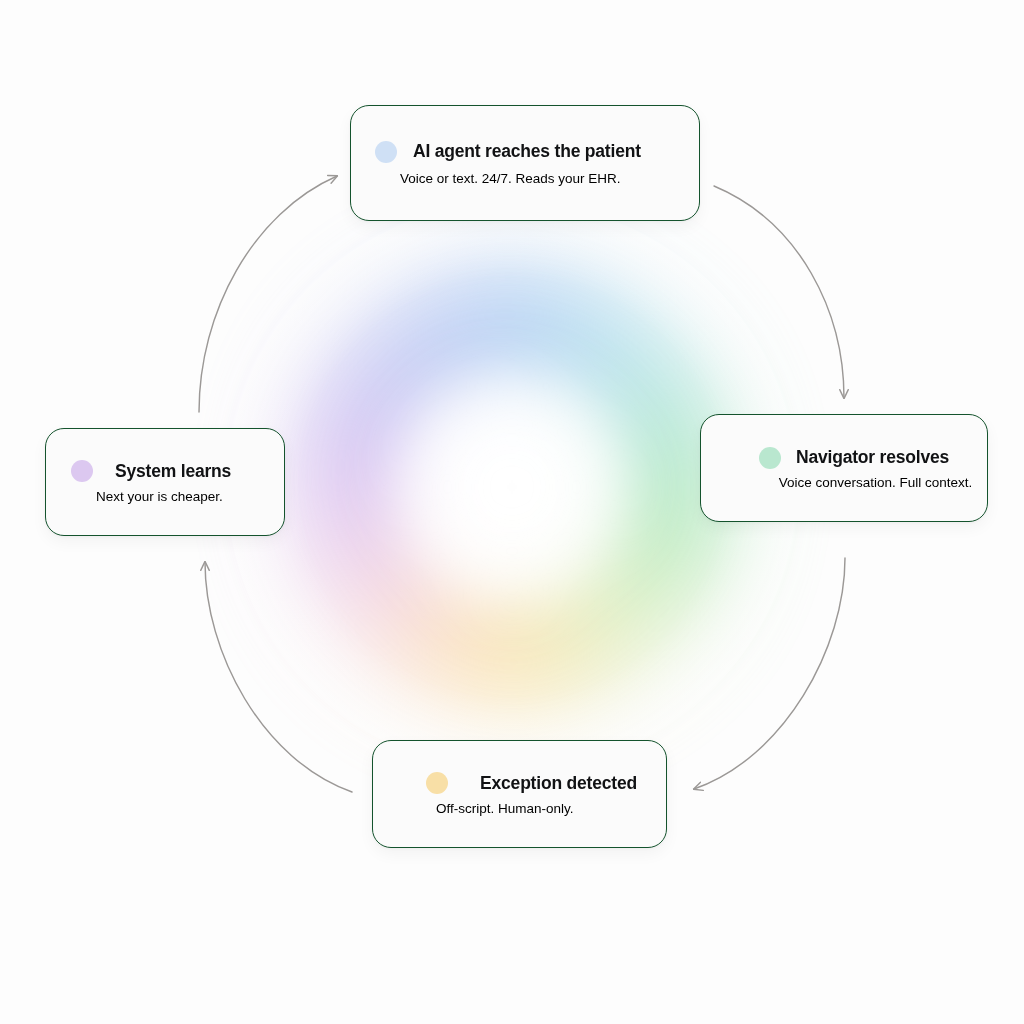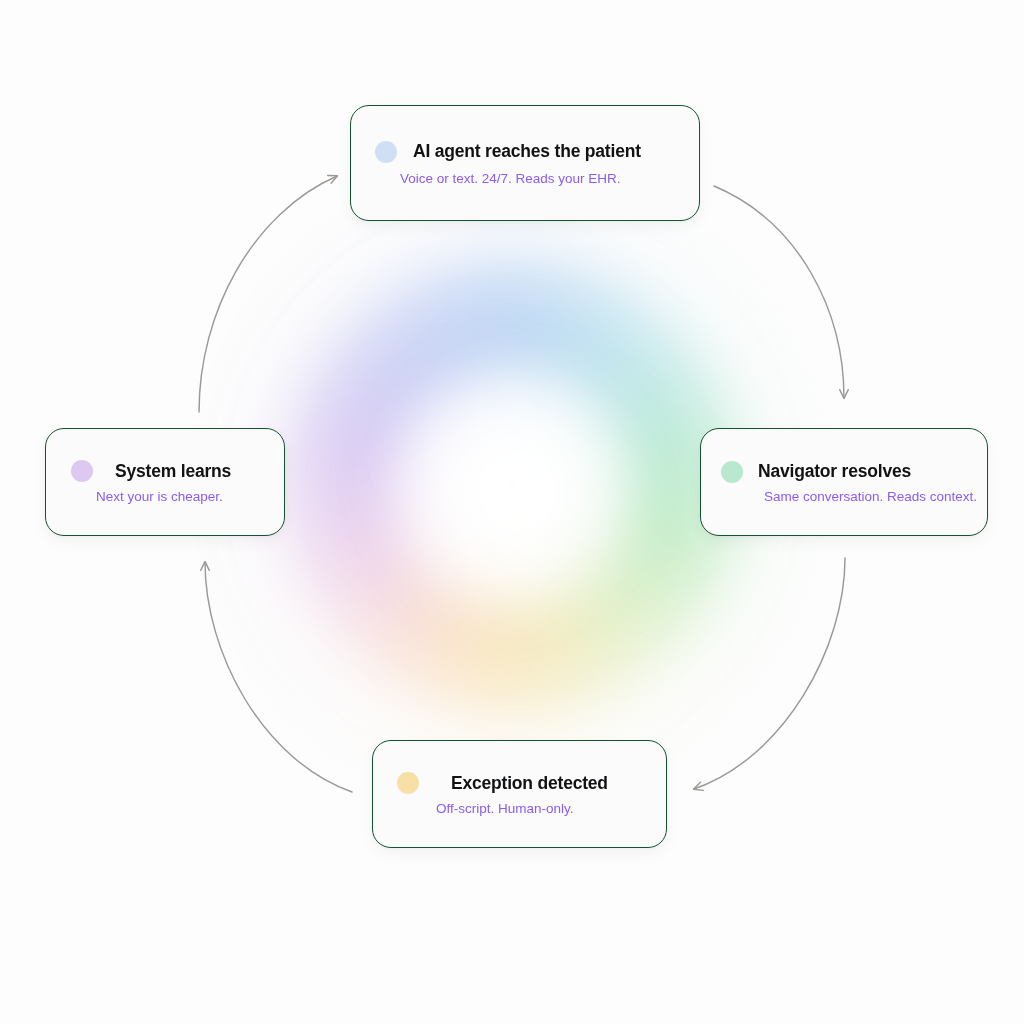--- a/index.html
+++ b/index.html
@@ -116,55 +116,56 @@
   }
   .card-title {
     font-size: 17.5px;
     font-weight: bold;
     color: #111214;
     letter-spacing: -0.2px;
     white-space: nowrap;
   }
   .card-sub {
     font-size: 13.5px;
-    color: #8b5cf6;
+    color: #000000;
     white-space: nowrap;
   }
 
   
   #card-top {
     left: 350px;
     top: 105px;
     width: 350px;
     height: 116px;
     padding: 0 0 0 24px;
   }
   #card-top .card-head { gap: 16px; }
   #card-top .card-sub { margin: 8px 0 0 0px; padding-left: 25px; }
 
   
   #card-right {
     left: 700px;
-    top: 428px;
+    top: 414px;
     width: 288px;
     height: 108px;
     padding: 0 0 0 20px;
+    align-items: center;
   }
   #card-right .card-head { gap: 15px; }
   #card-right .card-sub { margin: 6px 0 0 0; padding-left: 43px; }
 
   
   #card-bottom {
     left: 372px;
     top: 740px;
     width: 295px;
     height: 108px;
     padding: 0 0 0 24px;
   }
-  #card-bottom .card-head { gap: 32px; }
+  #card-bottom .card-head { gap: 32px; justify-content: center; }
   #card-bottom .card-sub { margin: 7px 0 0 0; padding-left: 39px; }
 
   
   #card-left {
     left: 45px;
     top: 428px;
     width: 240px;
     height: 108px;
     padding: 0 0 0 25px;
   }
@@ -204,21 +205,21 @@
       <span class="card-title">AI agent reaches the patient</span>
     </div>
     <div class="card-sub">Voice or text. 24/7. Reads your EHR.</div>
   </div>
 
   <div class="card" id="card-right">
     <div class="card-head">
       <span class="dot" id="dot-right" style="background: rgb(185, 231, 207);"></span>
       <span class="card-title">Navigator resolves</span>
     </div>
-    <div class="card-sub">Same conversation. Reads context.</div>
+    <div class="card-sub">Voice conversation. Full context.</div>
   </div>
 
   <div class="card" id="card-bottom">
     <div class="card-head">
       <span class="dot" id="dot-bottom" style="background: rgb(248, 223, 166);"></span>
       <span class="card-title">Exception detected</span>
     </div>
     <div class="card-sub">Off-script. Human-only.</div>
   </div>
 

